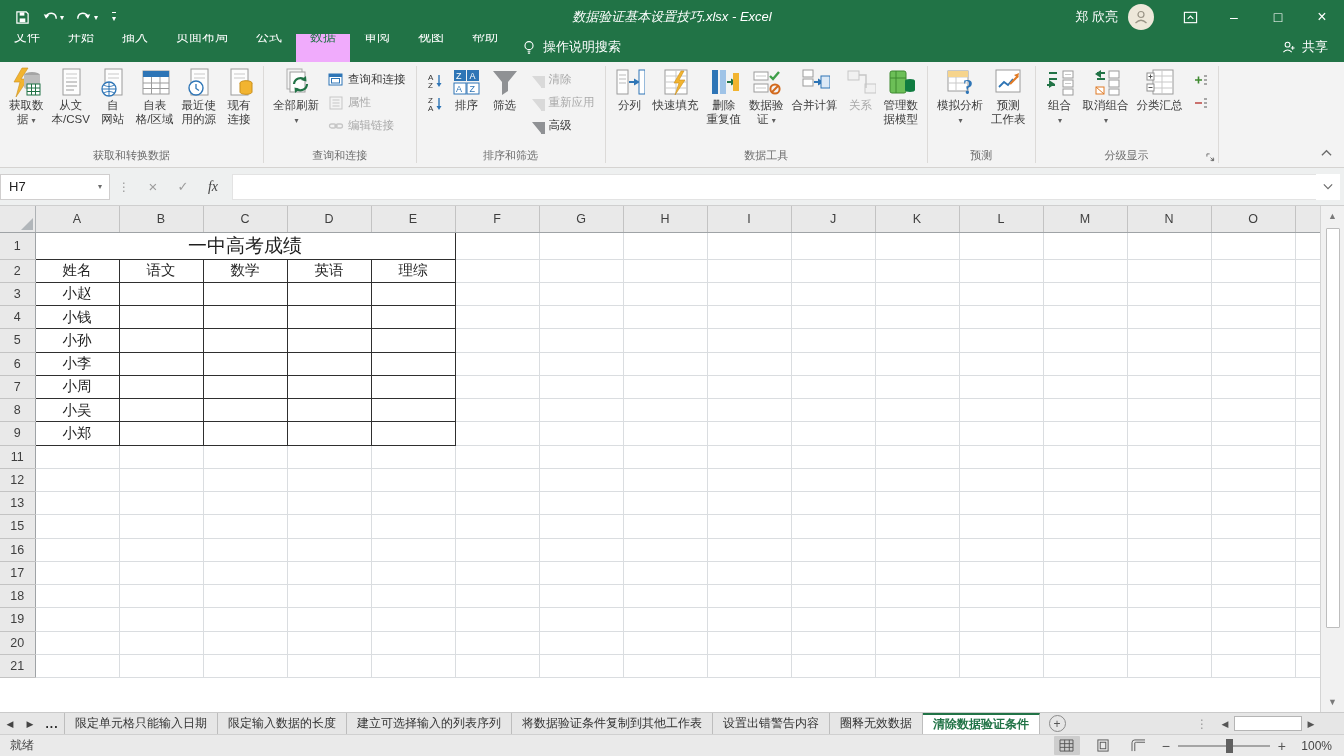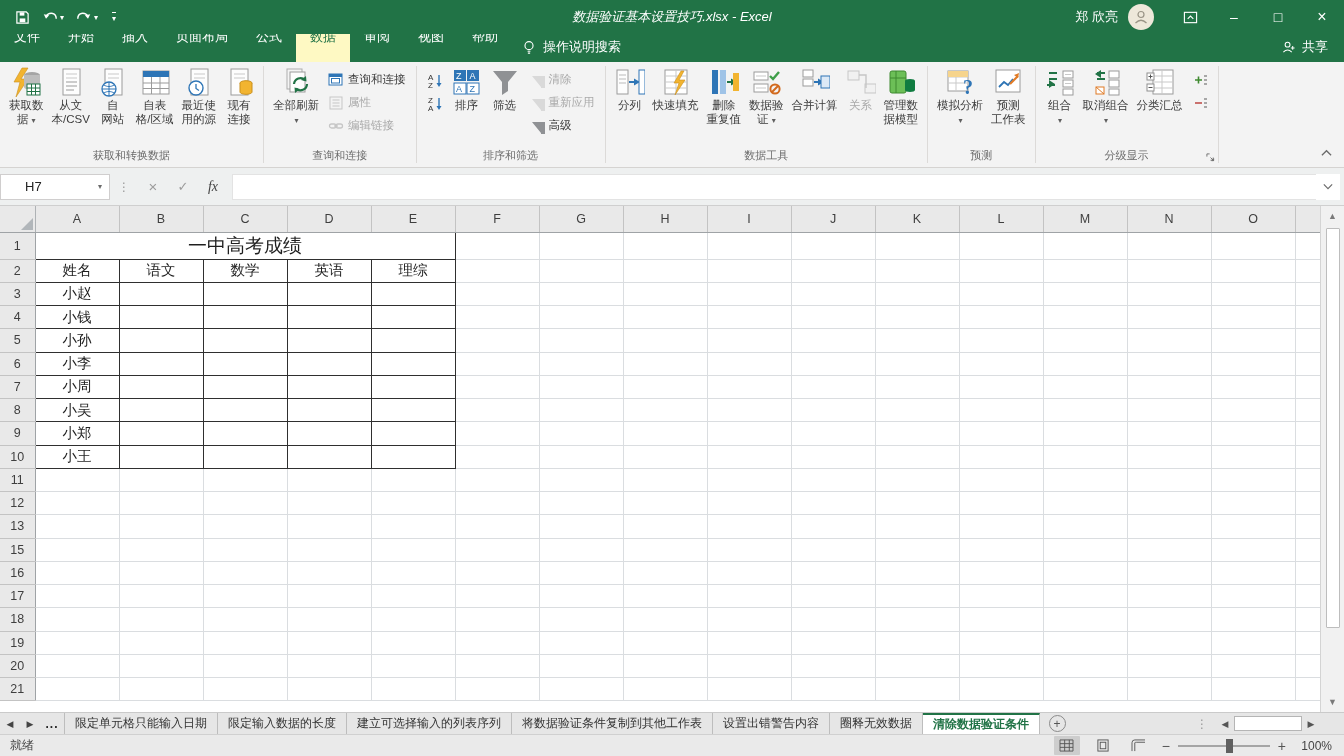--- a/index.html
+++ b/index.html
@@ -13,21 +13,21 @@
   .qat-caret { font-size:8px; margin-left:2px; }
   .doc-title { position:absolute; left:0; right:0; text-align:center; font-size:13px; color:#fff;font-style:italic; }
   .tb-right { margin-left:auto; display:flex; align-items:center; gap:0; z-index:2;justify-content:flex-end; }
   .user-name { font-size:13px; margin-right:10px; }
   .avatar { width:26px; height:26px; border-radius:50%; background:#eee8da; display:flex; align-items:center; justify-content:center; margin-right:14px; }
   .win-btn { width:44px; height:34px; display:flex; align-items:center; justify-content:center; font-size:14px; color:#fff; }
 
   
   .tabrow { height:28px; background:#217346; display:flex; align-items:flex-end; color:#fff; flex:0 0 auto; }
   .rtab { font-size:13px; padding:6px 14px 16px; white-space:nowrap; cursor:default; }
-  .rtab.active { background:#fef9c3; color:#217346; }
+  .rtab.active { background:#f0abfc; color:#217346; }
   .tab-search { display:flex; align-items:center; gap:7px; font-size:13px; margin-left:10px; padding-bottom:6px; }
   .tabrow-right { margin-left:auto; display:flex; align-items:center; gap:6px; font-size:13px; padding:0 16px 6px 0; }
 
   
   .ribbon { height:106px; background:#f3f3f3; border-bottom:1px solid #d5d3d1; display:flex; position:relative; flex:0 0 auto; }
   .rgroup { display:flex; flex-direction:column; }
   .rgroup-content { flex:1; display:flex; align-items:stretch; padding:3px 5px 0; }
   .rgroup-label { font-size:11px; color:#6b6b6b; text-align:center; padding:0 14px 4px; white-space:nowrap; position:relative; }
   .rsep { width:1px; background:#dcdad8; margin:4px 0; flex:0 0 auto; }
   .rbtn-lg { display:flex; flex-direction:column; align-items:center; padding:2px 4px 1px; font-size:11.5px; color:#3b3b3b; cursor:default; white-space:nowrap; }
@@ -38,21 +38,21 @@
   .rbtn-sm { display:flex; align-items:center; gap:4px; font-size:11.5px; color:#3b3b3b; height:21px; padding:0 3px; cursor:default; white-space:nowrap; }
   .rbtn-sm .icn { width:16px; height:16px; flex:0 0 auto; }
   .disabled { color:#a9a9a9 !important; }
   .disabled .icn { filter:grayscale(1) opacity(.45); }
   .dlg-launcher { position:absolute; right:3px; bottom:3px; }
   .ribbon-collapse { position:absolute; right:12px; bottom:6px; color:#6b6b6b; }
 
   
   .formulabar { height:38px; background:#eef0f0; border-bottom:1px solid #cfcfcf; display:flex; align-items:center; padding:5px 4px 5px 0; flex:0 0 auto; }
   .namebox { width:110px; height:26px; background:#fff; border:1px solid #d0cece; margin-left:0; display:flex; align-items:center; }
-  .namebox-val { flex:1; font-size:13px; color:#222; padding-left:24px; }
+  .namebox-val { flex:1; font-size:13px; color:#222; padding-left:8px; }
   .namebox-caret { width:18px; text-align:center; font-size:8px; color:#6b6b6b; }
   .fb-dots { color:#9a9a9a; font-size:12px; padding:0 8px; }
   .fb-btn { width:30px; height:26px; display:flex; align-items:center; justify-content:center; color:#9b9b9b; font-size:13px; background:#eef0f0; }
   .fb-fx { font-family:"Liberation Serif","DejaVu Serif",serif; font-style:italic; font-size:14px; color:#444; }
   .fb-input { flex:1; height:26px; background:#fff; border:1px solid #e3e3e3; border-right:none; margin-left:4px; }
   .fb-exp { width:24px; height:26px; background:#fff; display:flex; align-items:center; justify-content:center; color:#6b6b6b; font-size:9px; }
 
   
   .gridwrap { position:relative; flex:1; overflow:hidden; background:#fff; }
   table.grid { border-collapse:collapse; table-layout:fixed; }
@@ -751,39 +751,20 @@
             <td></td>
             <td></td>
             <td></td>
             <td></td>
             <td></td>
             <td></td>
             <td></td>
             <td></td>
           </tr>
           <tr>
-            <td class="rowhdr">10</td>
-            <td class="tbl">小王</td>
-            <td class="tbl"></td>
-            <td class="tbl"></td>
-            <td class="tbl"></td>
-            <td class="tbl"></td>
-            <td></td>
-            <td></td>
-            <td></td>
-            <td></td>
-            <td></td>
-            <td></td>
-            <td></td>
-            <td></td>
-            <td></td>
-            <td></td>
-            <td></td>
-          </tr>
-          <tr>
             <td class="rowhdr">11</td>
             <td></td>
             <td></td>
             <td></td>
             <td></td>
             <td></td>
             <td></td>
             <td></td>
             <td></td>
             <td></td>

